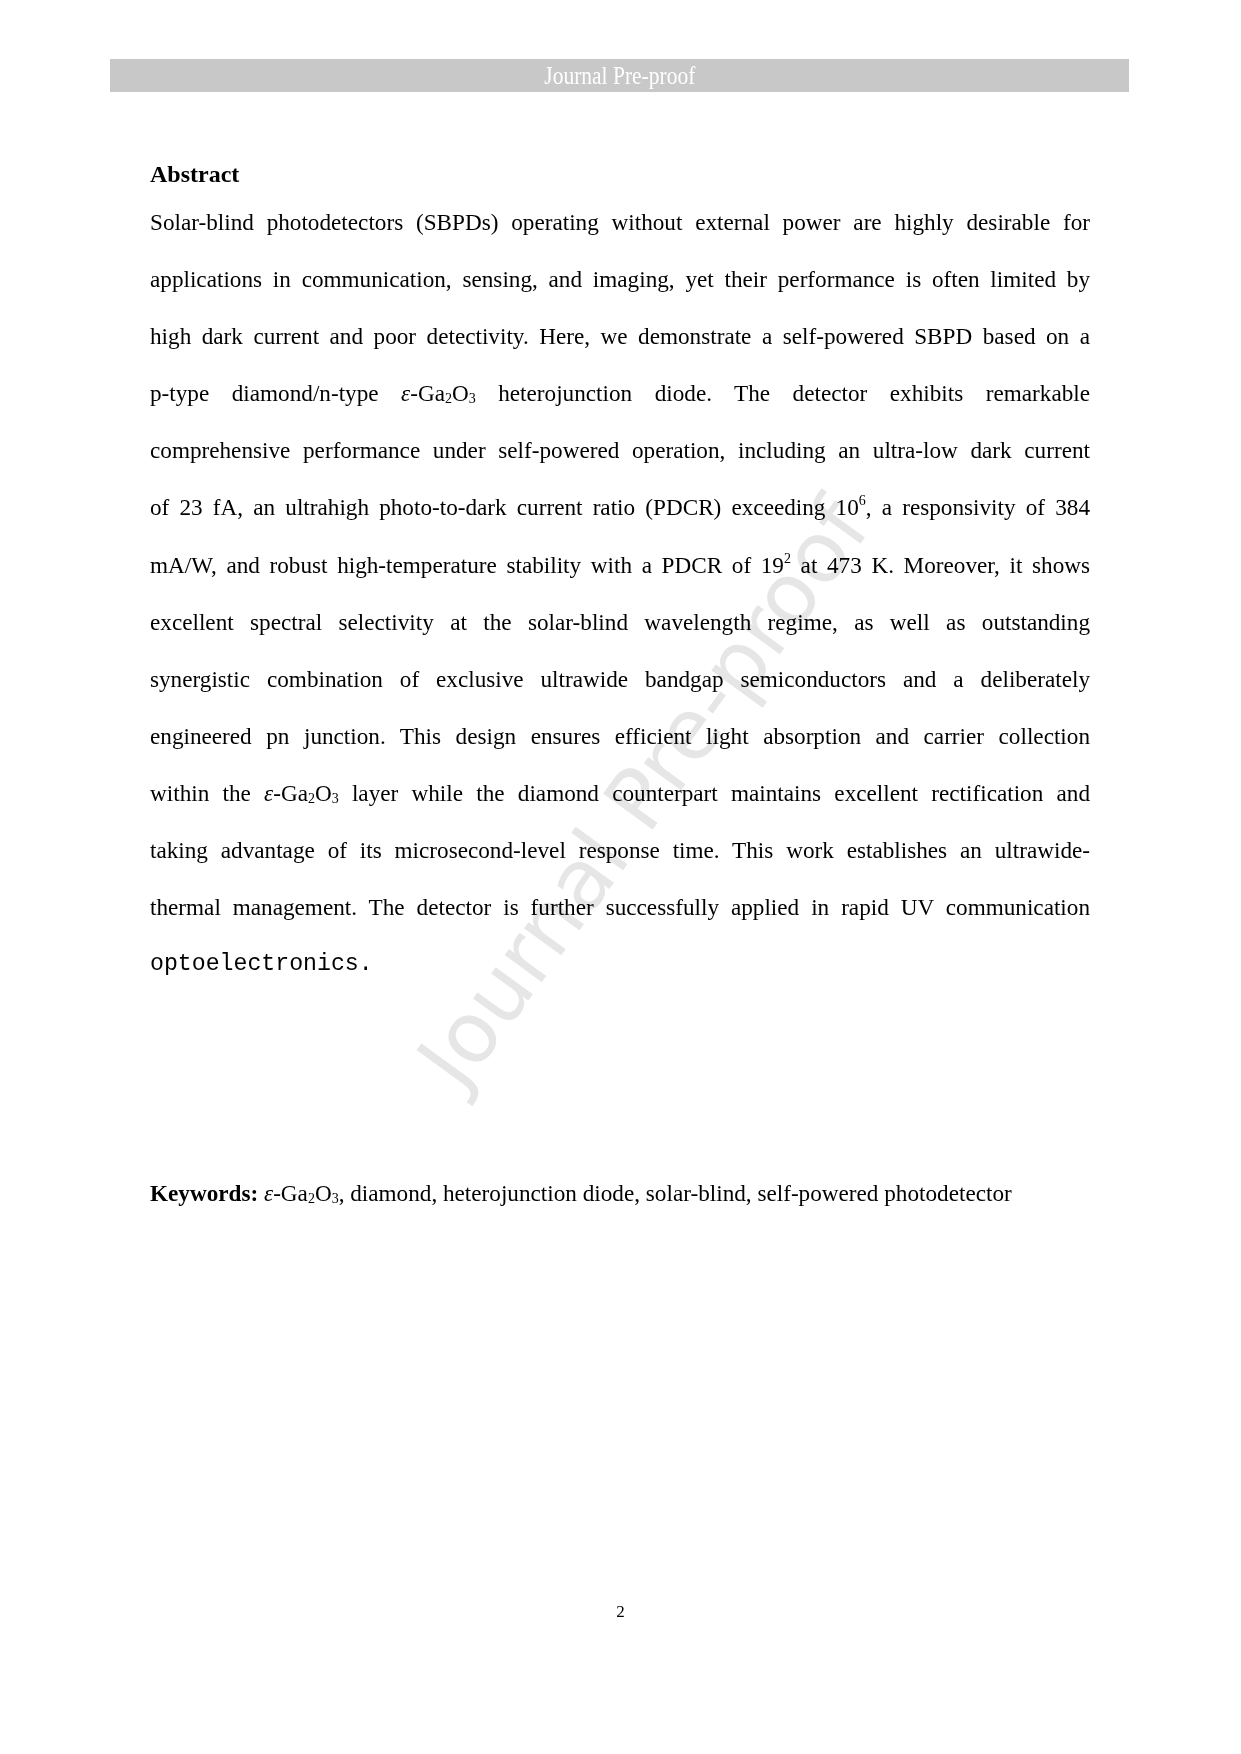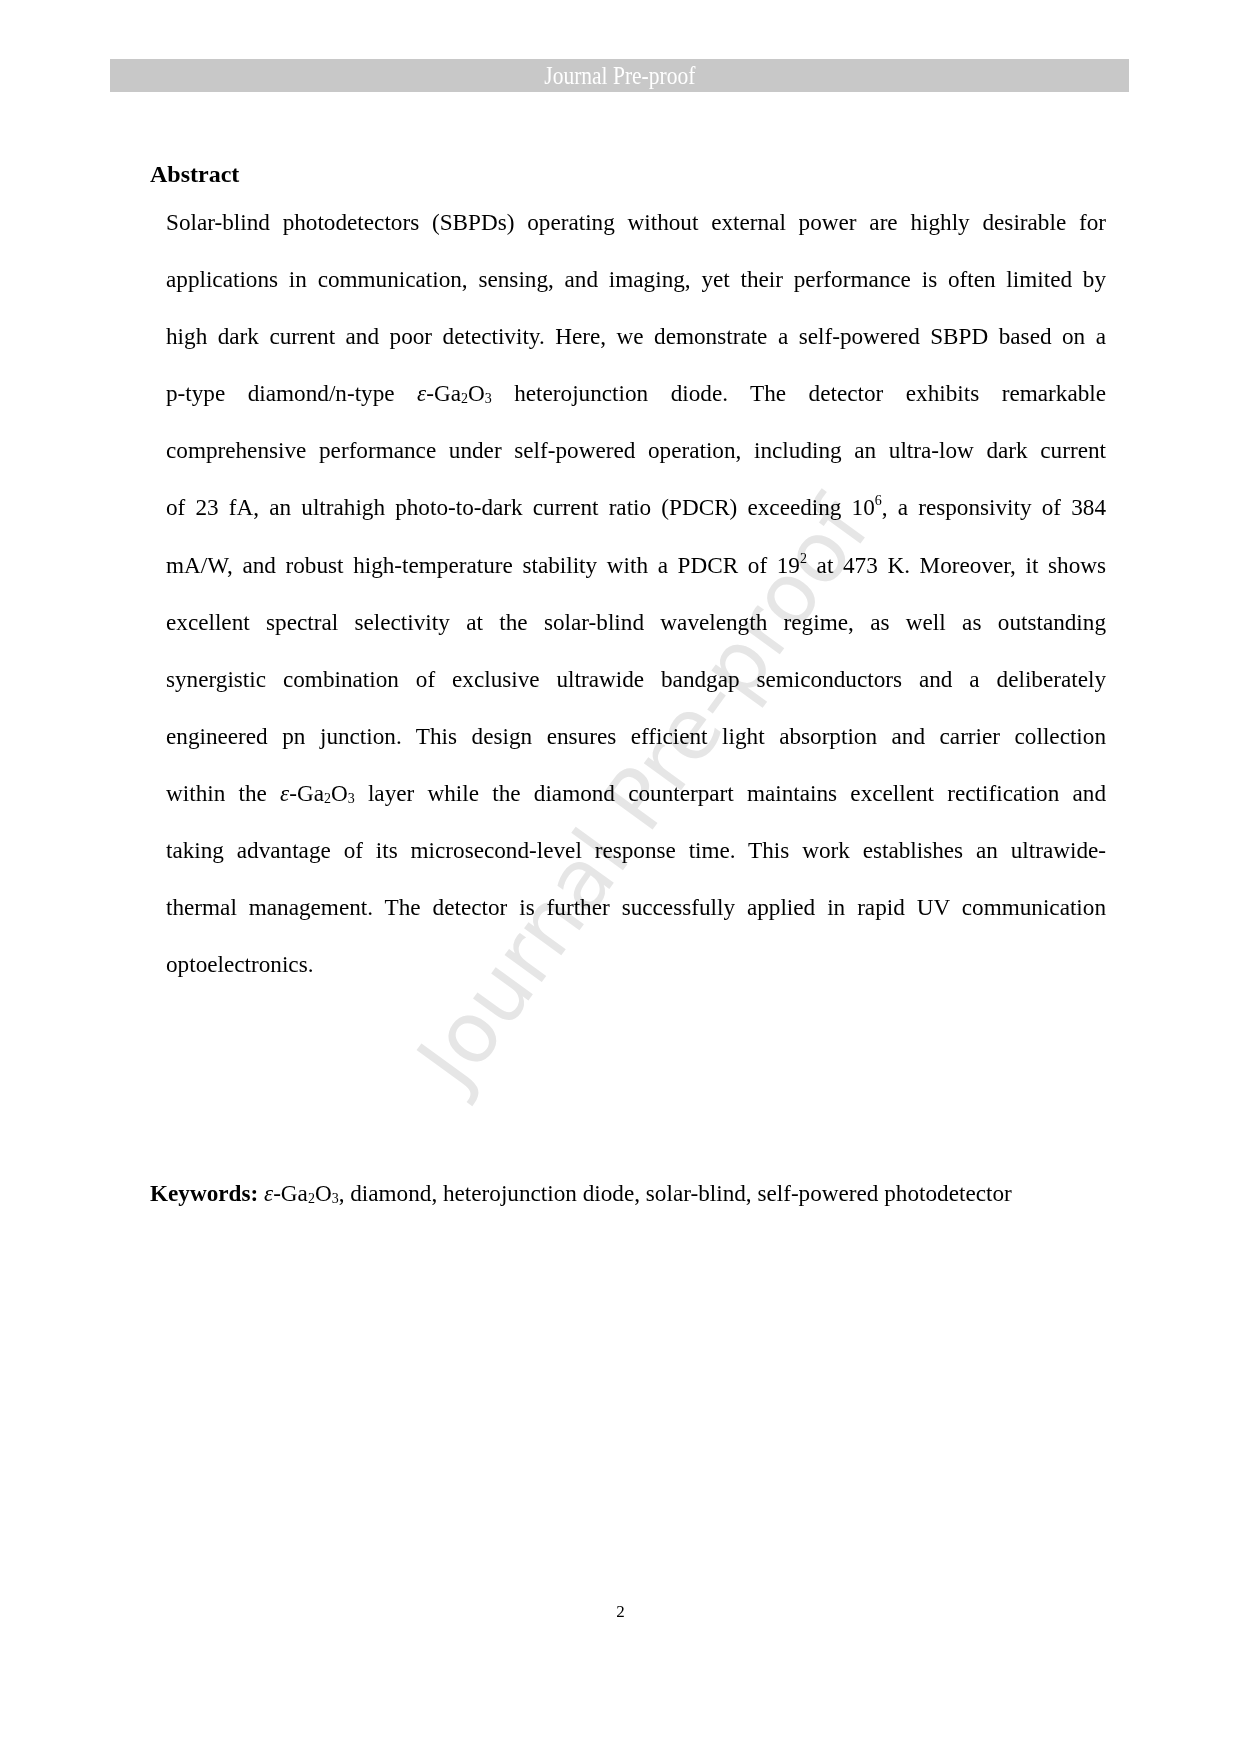--- a/index.html
+++ b/index.html
@@ -62,37 +62,38 @@
       left: 0;
       top: 148px;
       font-weight: bold;
       font-size: 24px;
       line-height: 28px;
       white-space: nowrap;
       margin-top: 12px;
     }
     .abstract-lines {
       position: absolute;
-      left: 16px;
+      left: 0;
       top: 207px;
       width: 940px;
     }
     .line {
       display: block;
       height: 57.1px;
       line-height: 30px;
       font-size: 23.2px;
       text-align: justify;
       text-align-last: justify;
       white-space: nowrap;
       overflow: visible;
     }
     .line.last {
       text-align: center;
       text-align-last: left;
+      font-family: Liberation Mono, monospace;
     }
     .line.spread {
       white-space: normal;
     }
     .line sup {
       font-size: 14px;
       vertical-align: 10px;
       line-height: 0;
     }
     .line sub, .keywords sub {

